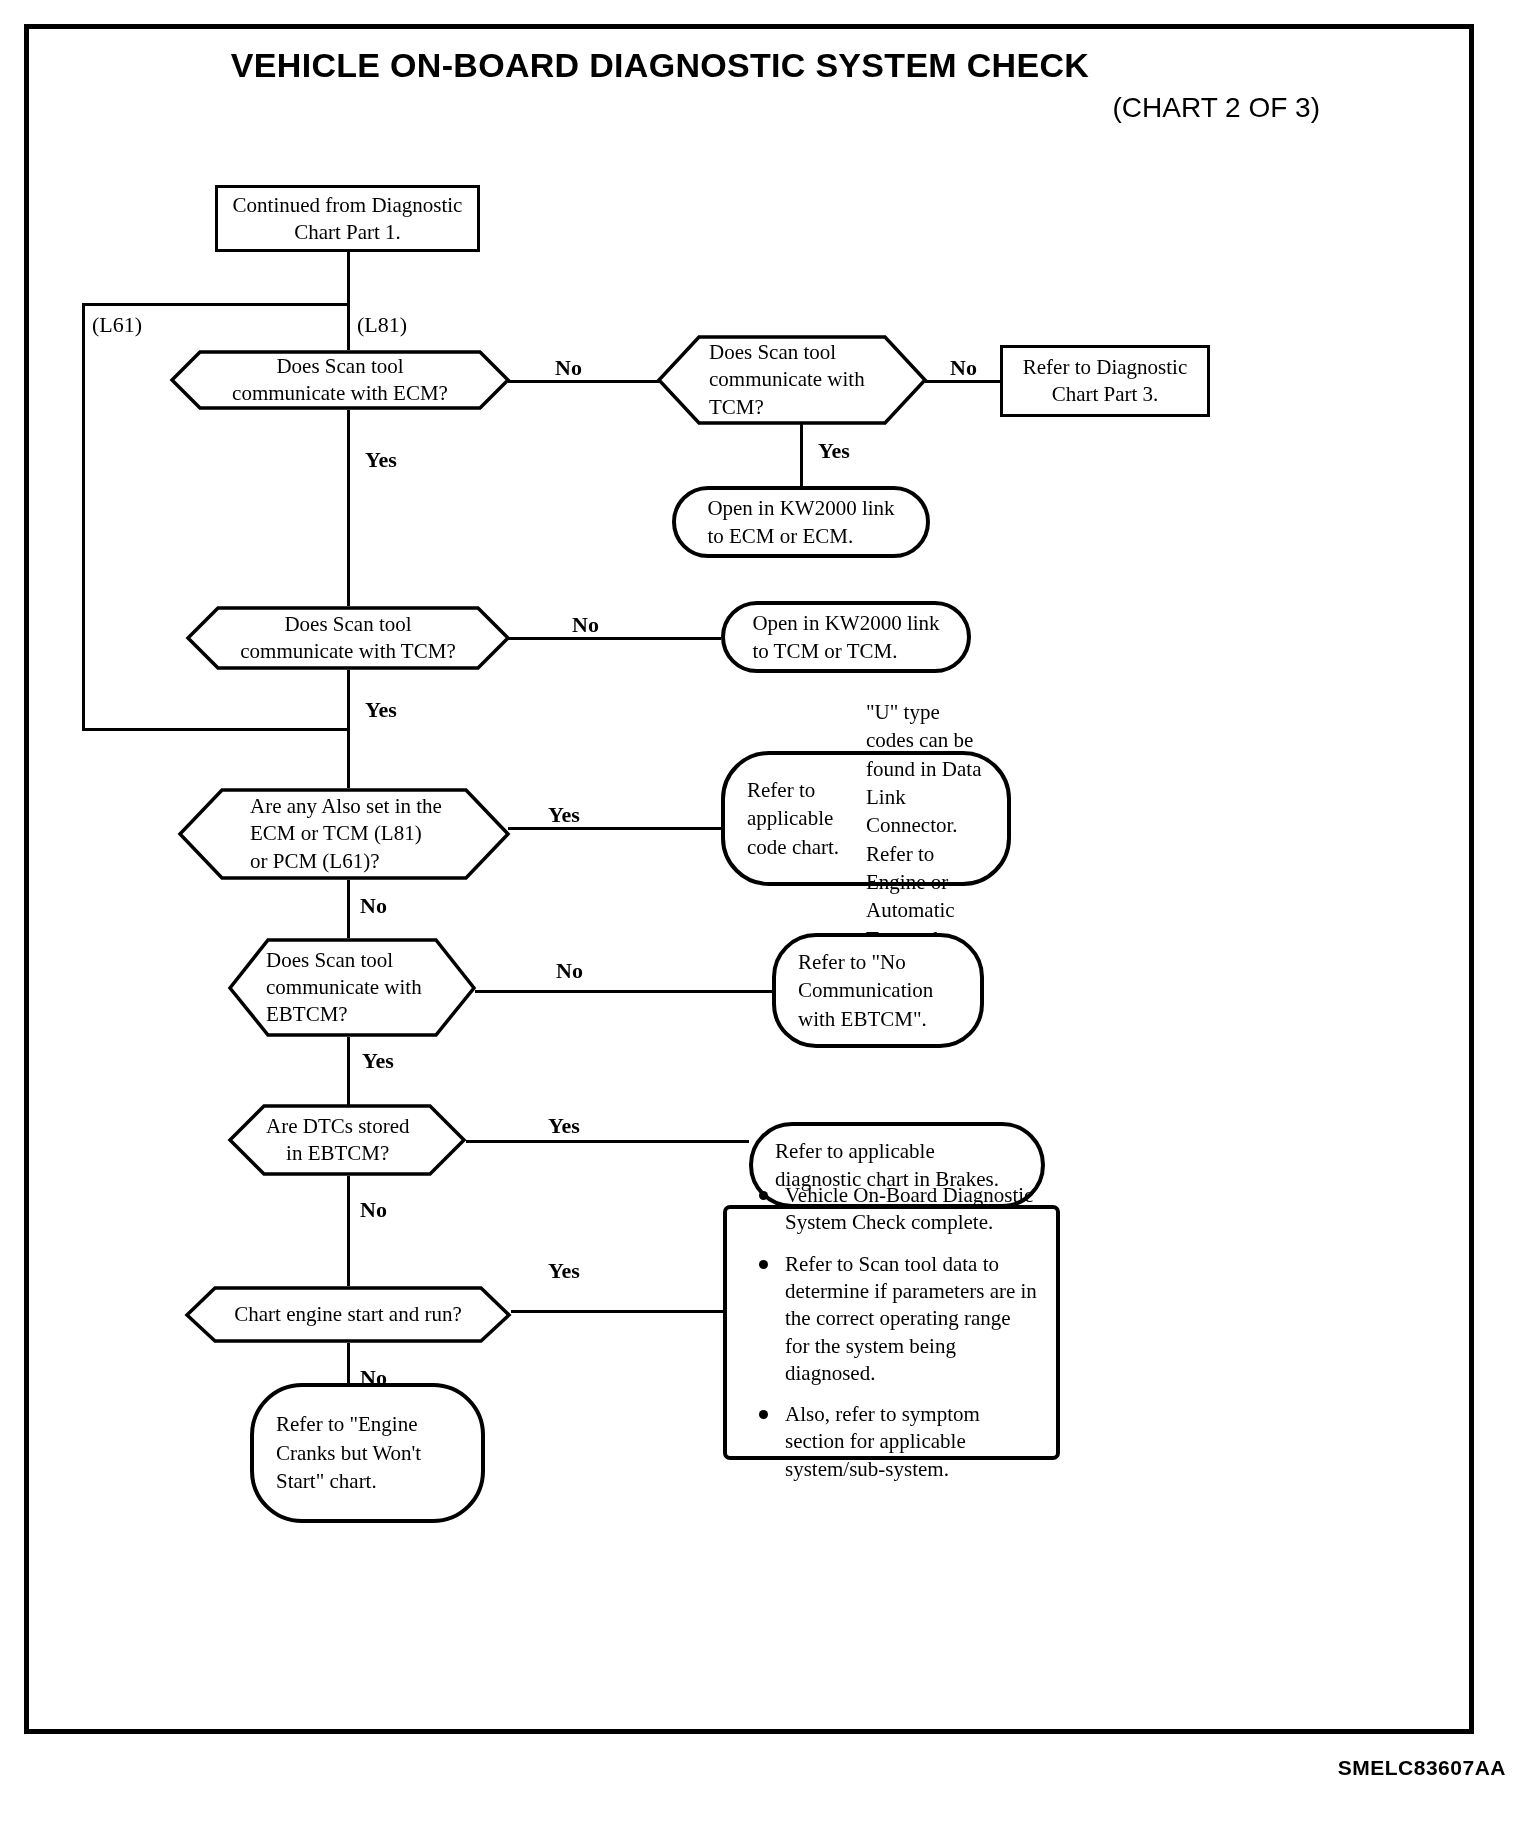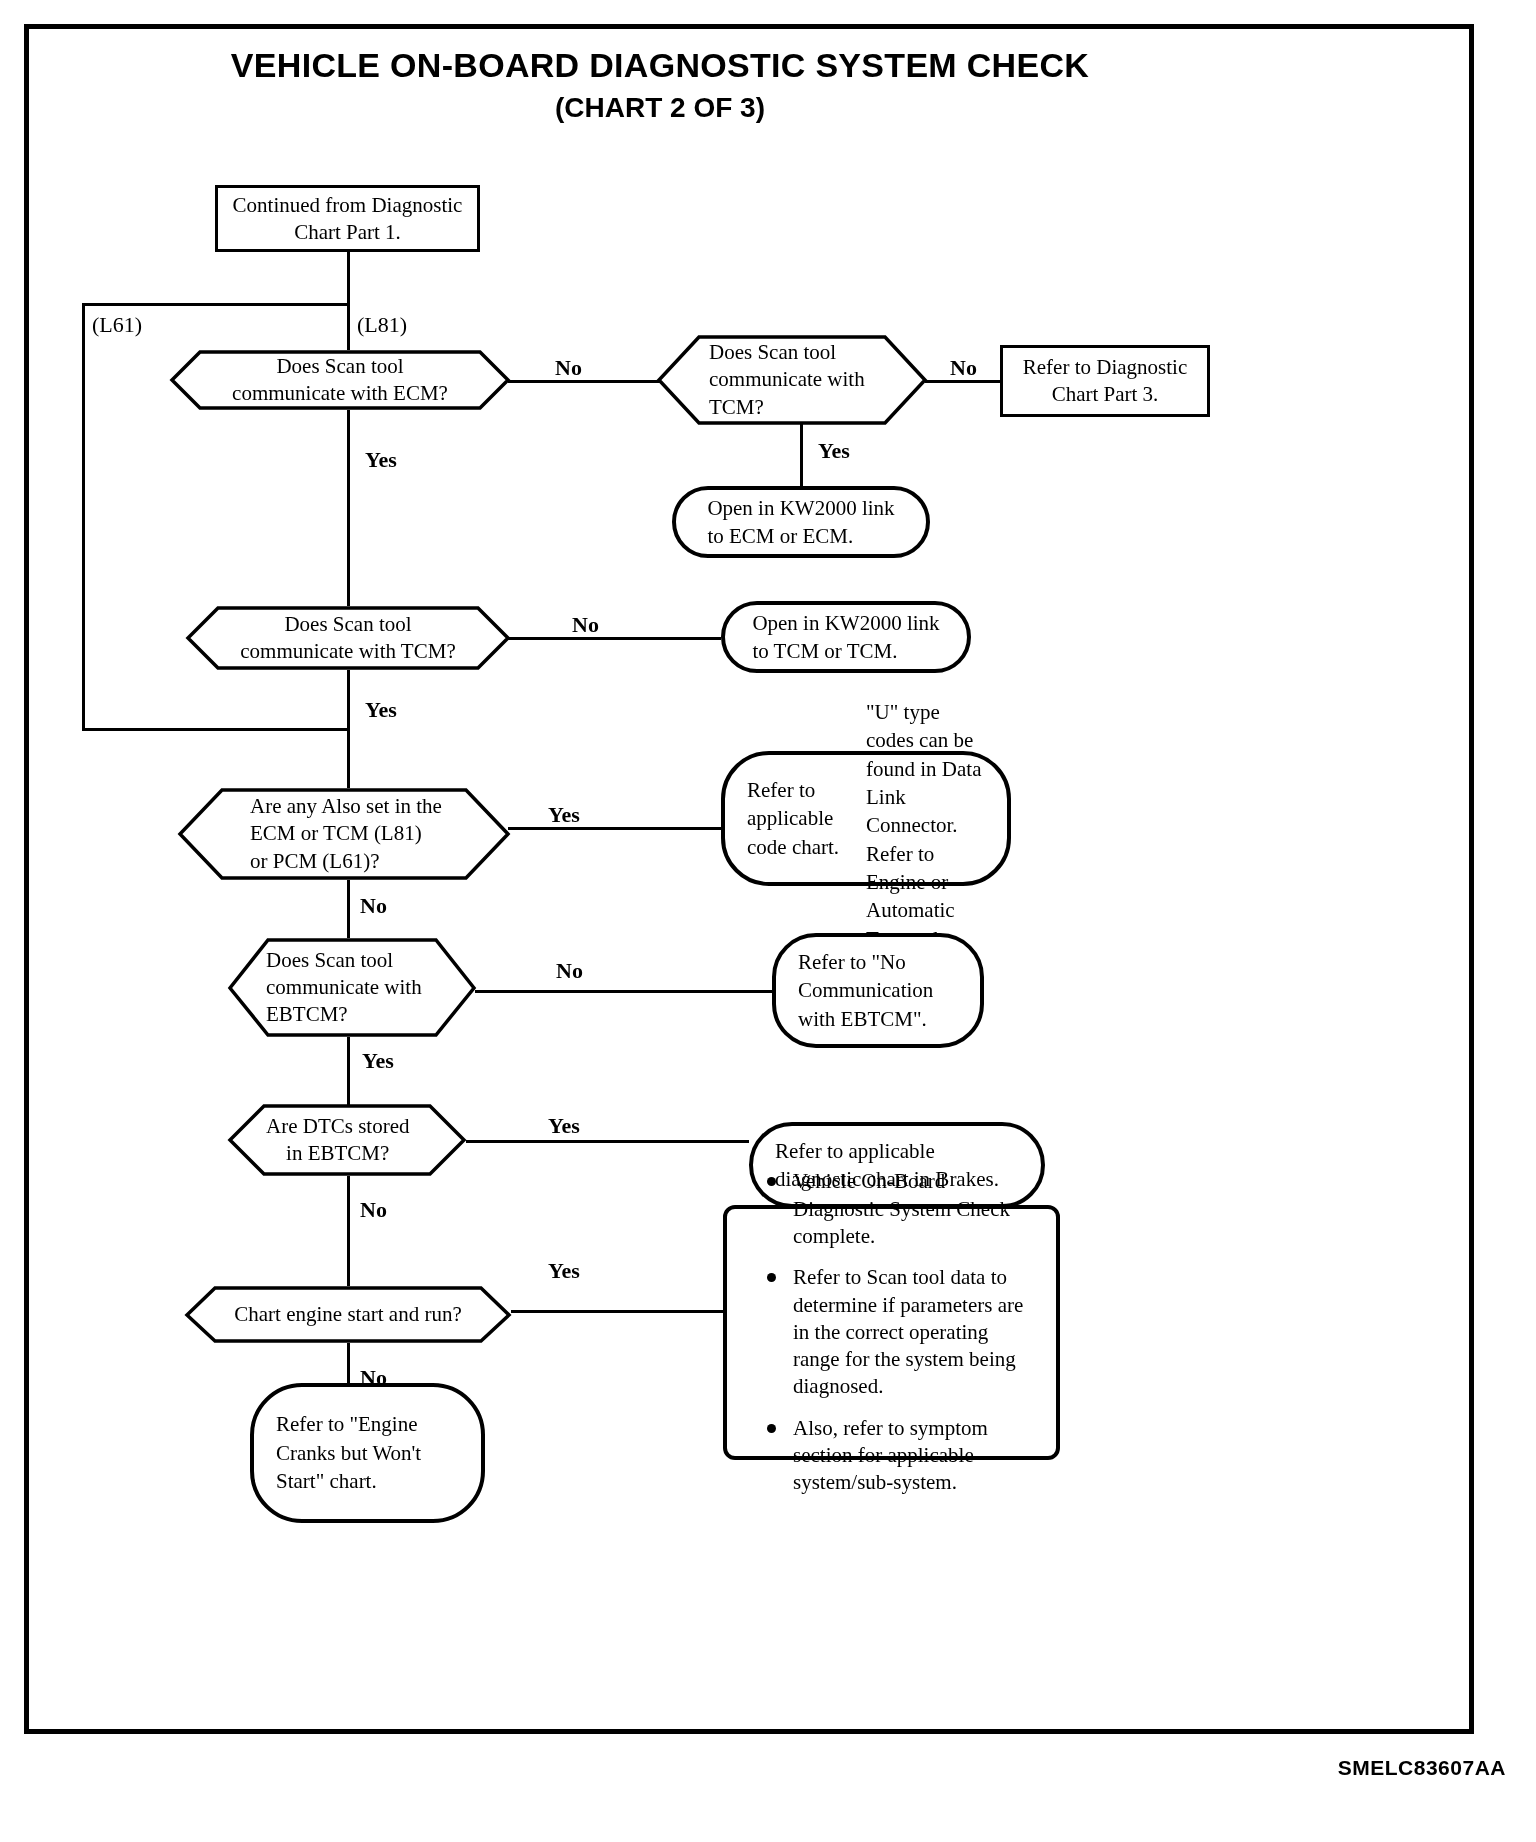--- a/index.html
+++ b/index.html
@@ -4,23 +4,23 @@
 <style>
   html,body{margin:0;padding:0;background:#fff;}
   body{width:1536px;height:1842px;position:relative;
        font-family:"Liberation Serif","DejaVu Serif",serif;color:#000;}
   #sheet{position:absolute;left:0;top:0;width:1536px;height:1842px;}
   .frame{position:absolute;left:24px;top:24px;width:1450px;height:1710px;
          border:5px solid #000;box-sizing:border-box;}
   .title{position:absolute;left:0;top:46px;width:1320px;text-align:center;
          font-family:"Liberation Sans","DejaVu Sans",sans-serif;
          font-weight:bold;font-size:34px;letter-spacing:.3px;}
-  .subtitle{position:absolute;left:0;top:92px;width:1320px;text-align:center;
+  .subtitle{position:absolute;left:0;top:92px;width:1320px;text-align:right;
          font-family:"Liberation Sans","DejaVu Sans",sans-serif;
-         font-weight:bold;font-size:28px;}
+         font-weight:normal;font-size:28px;}
   .footer{position:absolute;right:30px;top:1756px;
           font-family:"Liberation Sans","DejaVu Sans",sans-serif;
           font-weight:bold;font-size:21px;letter-spacing:.5px;}
 
   
   .rect{position:absolute;border:3px solid #000;box-sizing:border-box;
         display:flex;align-items:center;justify-content:center;
         text-align:center;font-size:21px;line-height:1.28;padding:4px 8px;
         background:#fff;}
   .round{position:absolute;border:4px solid #000;box-sizing:border-box;
@@ -214,21 +214,21 @@
     <svg width="326" height="57" viewBox="0 0 326 57">
       <polygon points="30,2 296,2 324,29 296,55 30,55 2,29" fill="#fff" stroke="#000" stroke-width="3.5"></polygon>
     </svg>
     <div class="htxt c" style="left:35px;top:0;width:256px;height:57px;">
       <span>Chart engine start and run?</span>
     </div>
   </div>
   <div class="lbl" style="left:548px;top:1258px;">Yes</div>
   <div class="lbl" style="left:360px;top:1365px;">No</div>
 
-  <div class="round lft" style="left:723px;top:1205px;width:337px;height:255px;border-radius:12px;padding:18px 26px;">
+  <div class="round lft" style="left:723px;top:1205px;width:337px;height:255px;border-radius:7px;padding:18px 18px;">
     <ul class="blist">
       <li>Vehicle On-Board Diagnostic System Check complete.</li>
       <li>Refer to Scan tool data to determine if parameters are in the correct operating range for the system being diagnosed.</li>
       <li>Also, refer to symptom section for applicable system/sub-system.</li>
     </ul>
   </div>
 
   <div class="round lft" style="left:250px;top:1383px;width:235px;height:140px;border-radius:52px;">
     <span style="white-space:pre-line;">Refer to "Engine
 Cranks but Won't

